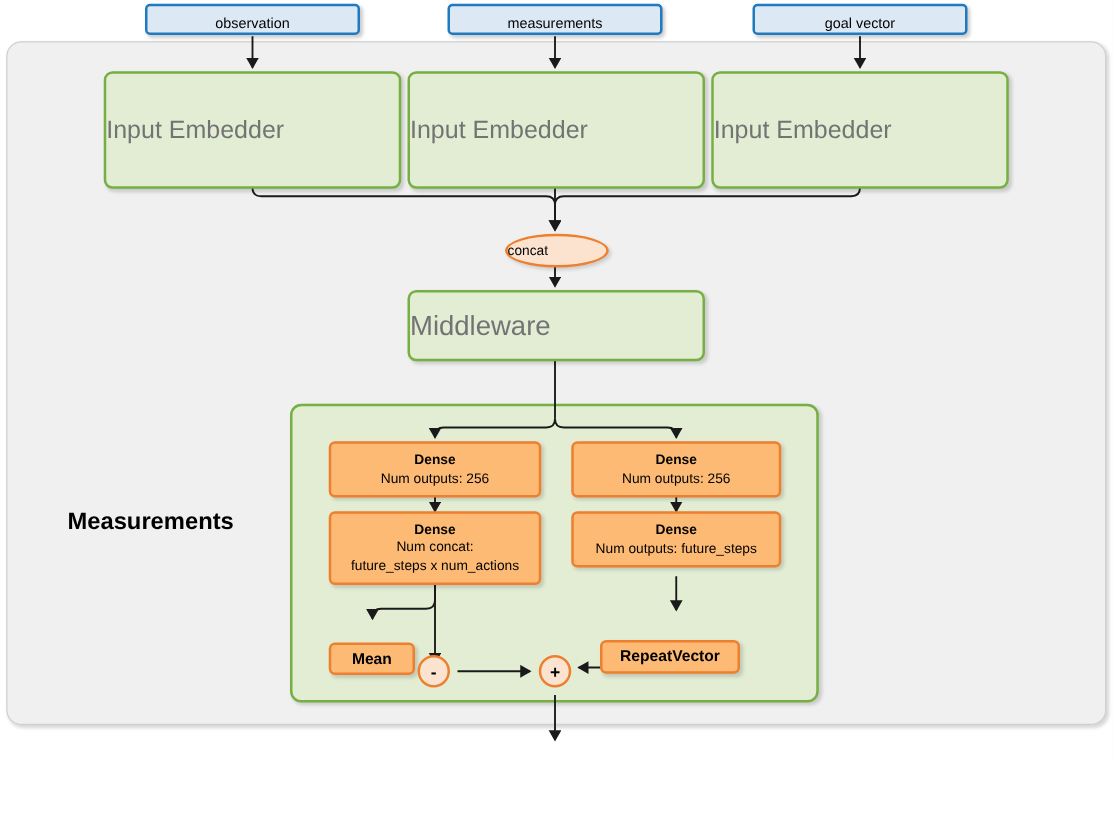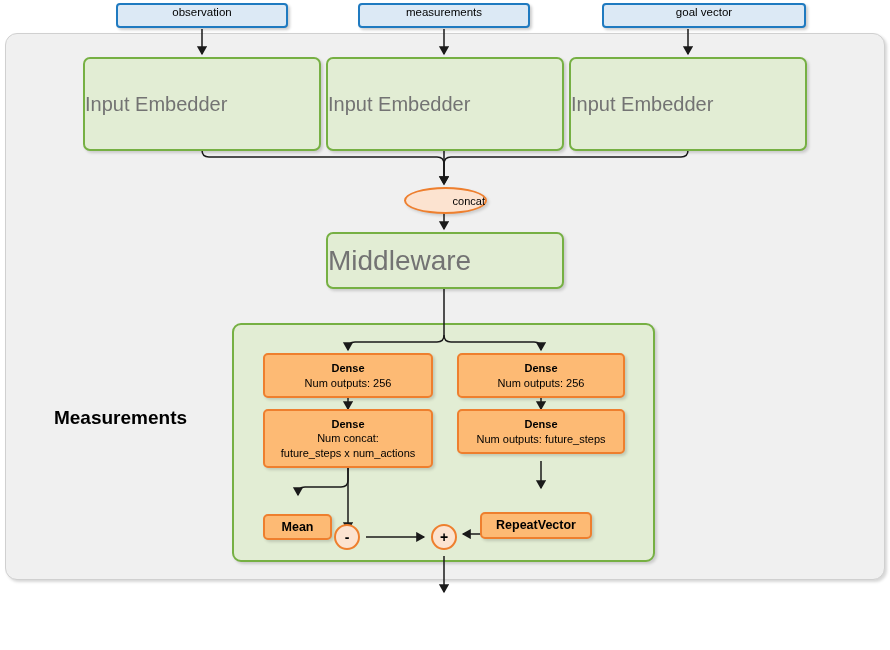--- a/index.html
+++ b/index.html
@@ -44,21 +44,21 @@
   }
 
   
   .io-box {
     position: absolute;
     background: #dce9f5;
     border: 2px solid #1f7ac0;
     border-radius: 4px;
     box-sizing: border-box;
     display: flex;
-    align-items: flex-start;
+    align-items: flex-end;
     justify-content: center;
     text-align: center;
     font-size: 11.5px;
     color: #000000;
     line-height: 1.25;
     box-shadow: 2px 2px 3px rgba(0,0,0,0.2);
     z-index: 8;
   }
 
   
@@ -71,21 +71,21 @@
     display: flex;
     align-items: center;
     justify-content: flex-start;
     text-align: center;
     font-weight: normal;
     color: #737373;
     box-shadow: 2px 2px 3px rgba(0,0,0,0.16);
     z-index: 6;
   }
   .embedder { font-size: 20px; }
-  .middleware { font-size: 28px; }
+  .middleware { font-size: 22px; }
 
   
   .head-group {
     position: absolute;
     background: #e2edd4;
     border: 2px solid #76b043;
     border-radius: 9px;
     box-sizing: border-box;
     box-shadow: 2px 2px 3px rgba(0,0,0,0.16);
     z-index: 3;
@@ -114,21 +114,21 @@
 
   
   .ellipse-node {
     position: absolute;
     background: #fce3d0;
     border: 2px solid #ee7f2e;
     border-radius: 50%;
     box-sizing: border-box;
     display: flex;
     align-items: center;
-    justify-content: flex-end;
+    justify-content: flex-start;
     font-size: 11px;
     color: #000000;
     box-shadow: 2px 2px 3px rgba(0,0,0,0.15);
     z-index: 7;
   }
 
   
   .op-circle {
     position: absolute;
     background: #fce3d0;
@@ -207,21 +207,21 @@
       <path d="M444,556 L444,592" marker-end="url(#arrow)"></path>
     </g>
   </svg>
 
   <div class="io-box" style="left:116px; top:3px; width:172px; height:25px;">
     <span>observation</span>
   </div>
   <div class="io-box" style="left:358px; top:3px; width:172px; height:25px;">
     <span>measurements</span>
   </div>
-  <div class="io-box" style="left:602px; top:3px; width:204px; height:25px;">
+  <div class="io-box" style="left:602px; top:3px; width:172px; height:25px;">
     <span>goal vector</span>
   </div>
 
   <div class="green-box embedder" style="left:83px; top:57px; width:238px; height:94px;">
     <span>Input Embedder</span>
   </div>
   <div class="green-box embedder" style="left:326px; top:57px; width:238px; height:94px;">
     <span>Input Embedder</span>
   </div>
   <div class="green-box embedder" style="left:569px; top:57px; width:238px; height:94px;">

